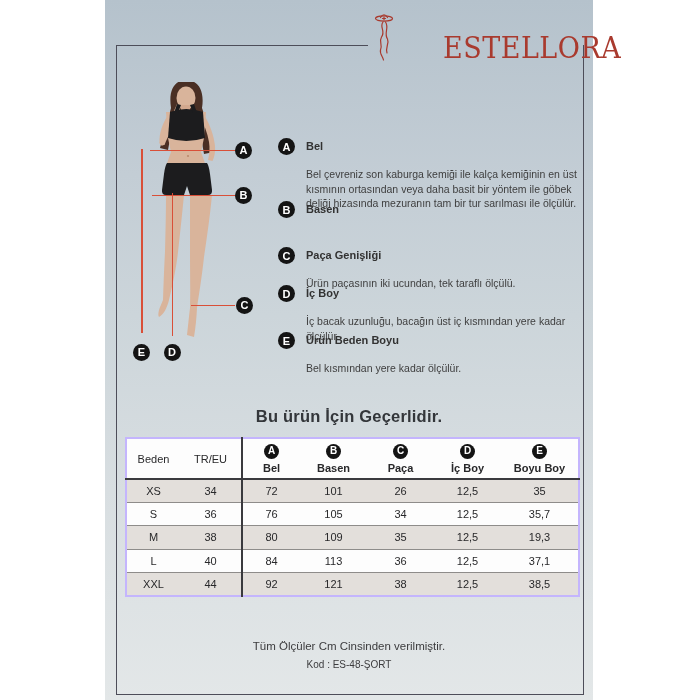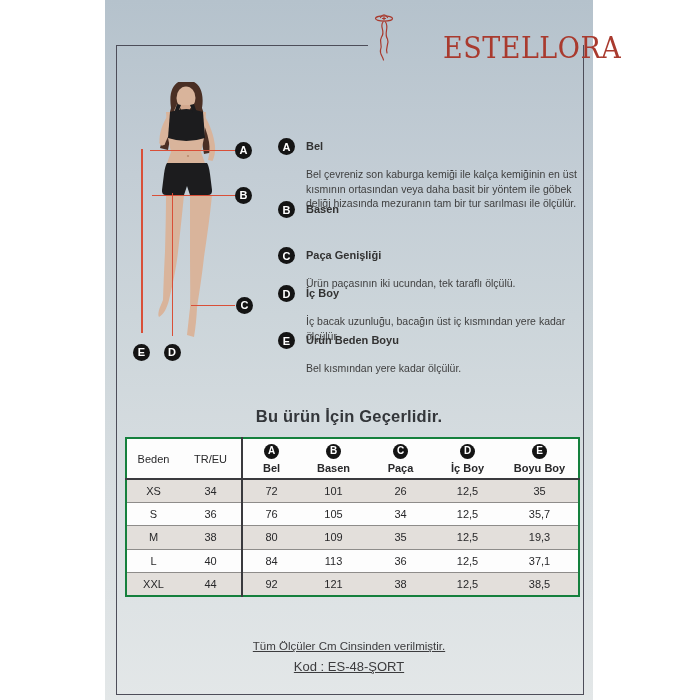--- a/index.html
+++ b/index.html
@@ -71,40 +71,40 @@
   .heading {
     position:absolute; left:105px; top:407px; width:488px; text-align:center;
     font-size:16.5px; font-weight:bold; color:#33363a; letter-spacing:0.2px;
   }
 
   
   .size-table {
     position:absolute; left:125px; top:437px; width:453px;
     border-collapse:collapse; table-layout:fixed;
     background:#fdfdfd; font-size:11px; color:#28282a;
-    border:2px solid #15803d;
+    border:2px solid #c4b5fd;
   }
   .size-table th, .size-table td { text-align:center; padding:0; font-weight:normal; }
   .size-table thead th { height:41px; vertical-align:middle; border-bottom:2px solid #3a3a3e; }
   .size-table tbody td { height:23.4px; border-top:1px solid #8e8c8a; }
   .size-table tbody tr:first-child td { border-top:none;margin-left:21px; }
   .size-table tbody tr:nth-child(odd) { background:#e3dfdb; }
   .size-table .divL { border-left:2px solid #3a3a3e; }
   .hcell { font-weight:bold; font-size:11px; }
   .hbadge {
     width:15px; height:15px; margin:0 auto 3px auto; border-radius:50%;
     background:#141414; color:#fff; font-size:10px; font-weight:bold;
     display:flex; align-items:center; justify-content:center; line-height:1;
   }
   .hlabel { font-size:11px; font-weight:bold; }
 
   
-  .foot { position:absolute; left:105px; width:488px; text-align:center; color:#3c3c3e;text-decoration:underline; }
+  .foot { position:absolute; left:105px; width:488px; text-align:center; color:#3c3c3e; }
   .foot-note { top:640px; font-size:11.5px; }
-  .foot-code { top:659px; font-size:13px; }
+  .foot-code { top:659px; font-size:10px; }
 </style>
 </head>
 <body>
 
 <div>
 
   <div class="strip"></div>
   <div class="frame"></div>
   <div class="frame-top"></div>
 

